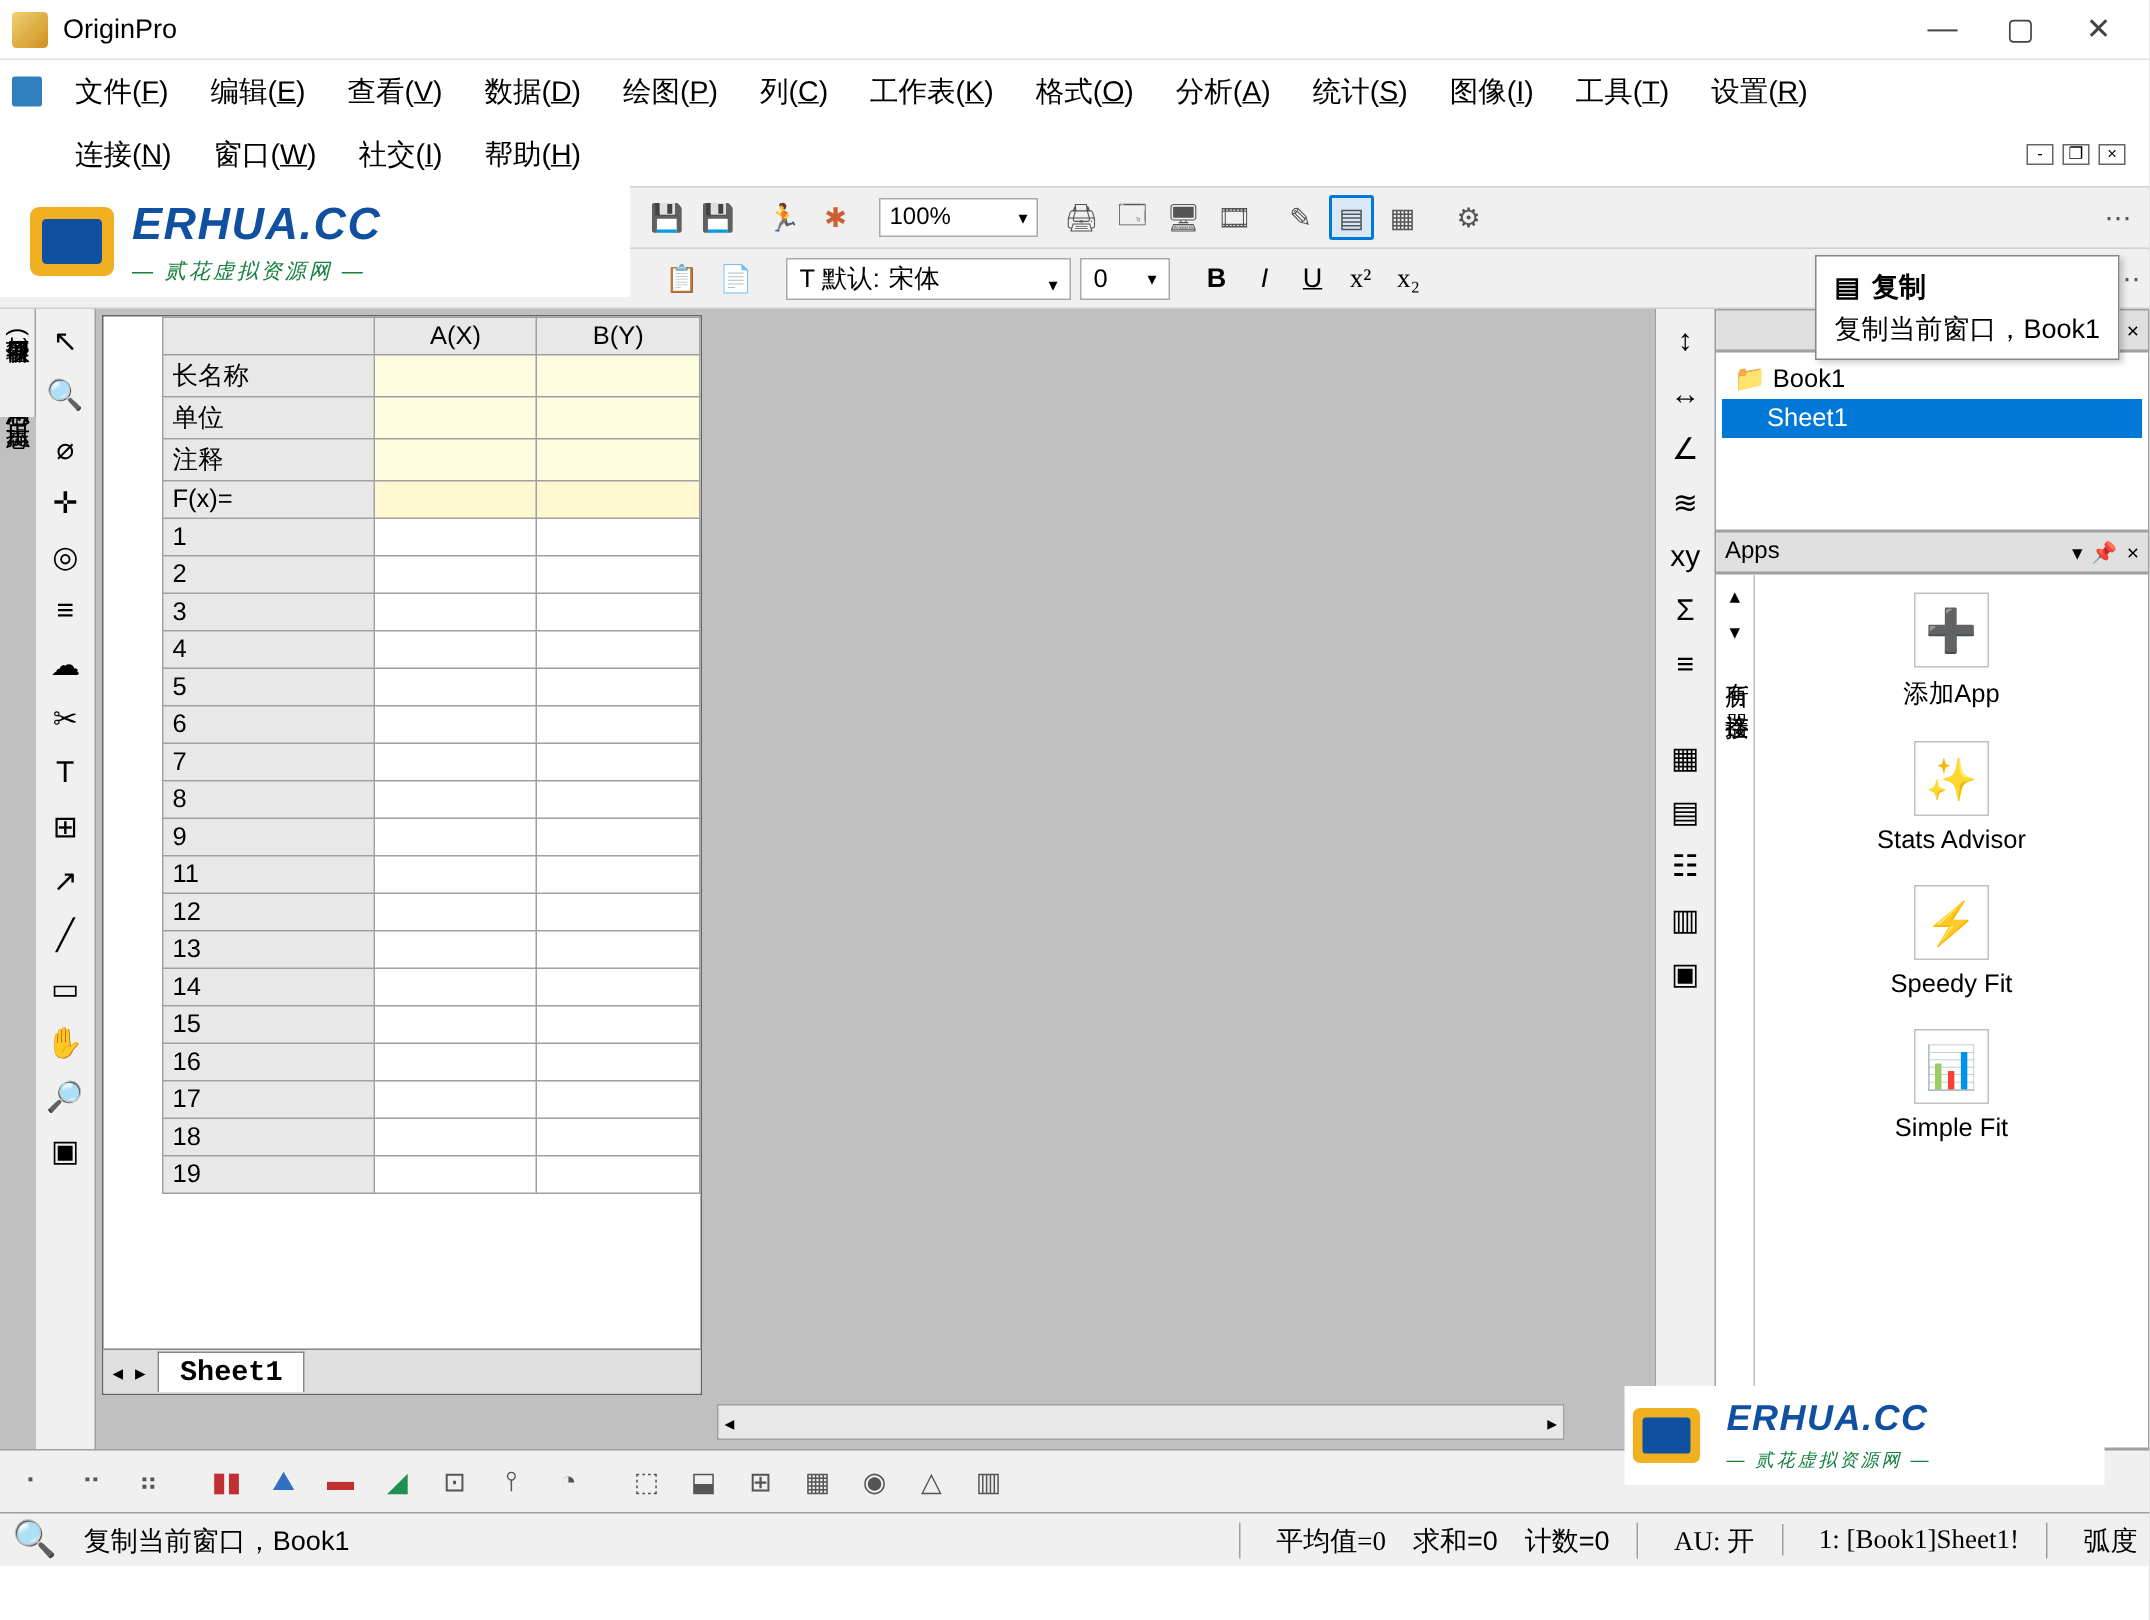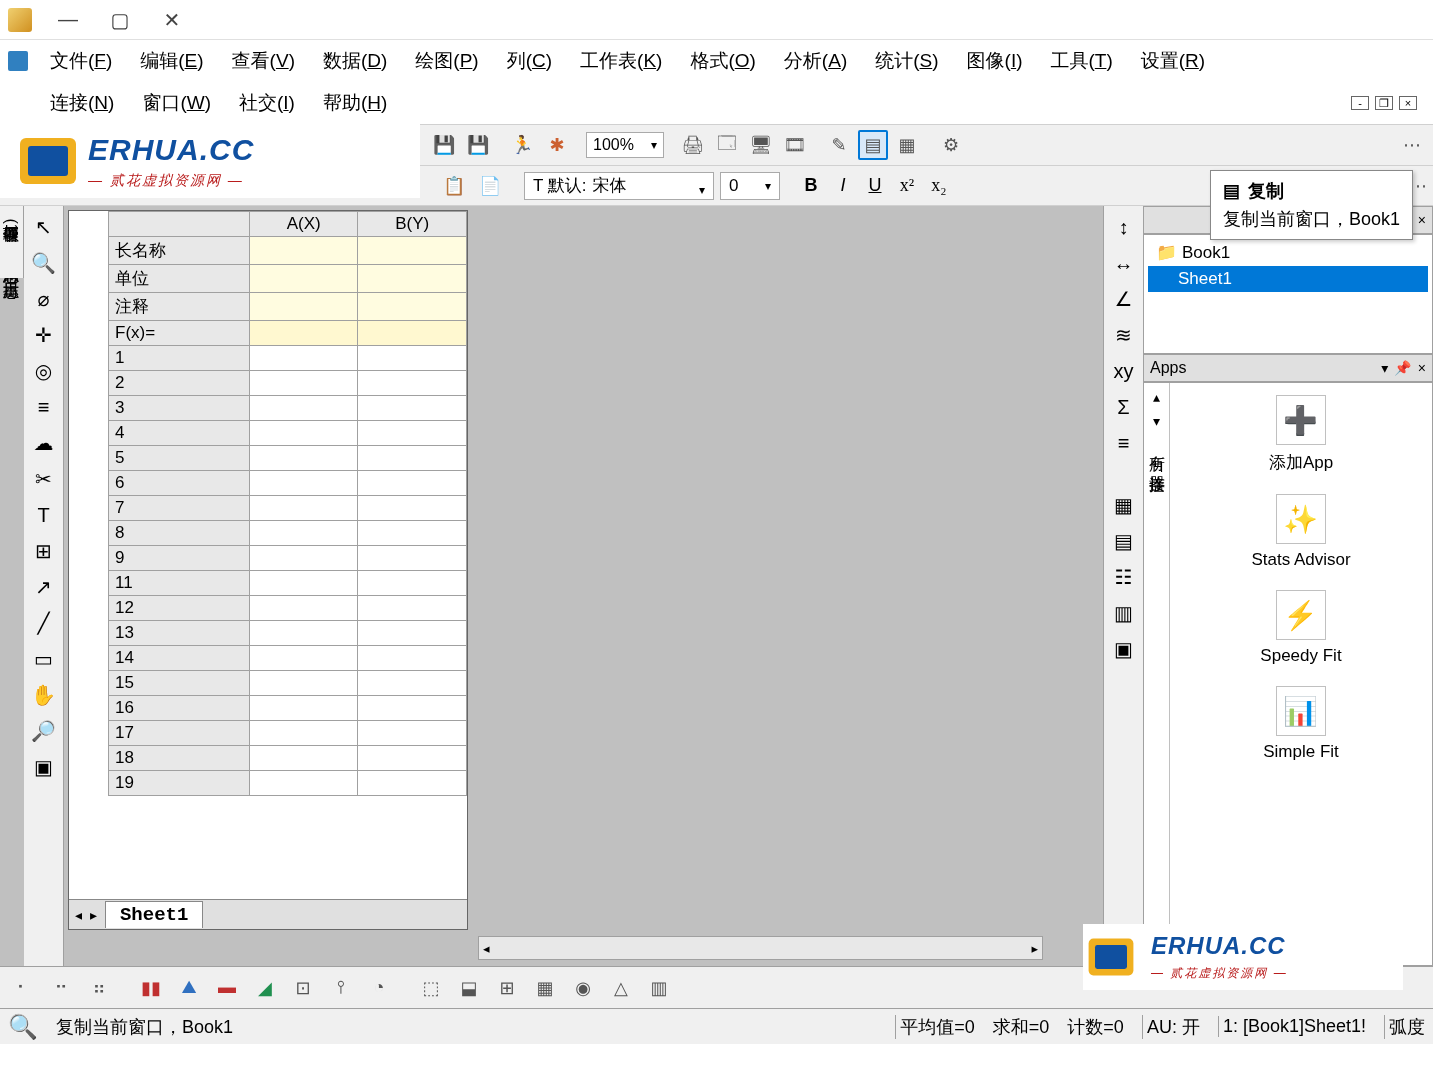--- a/index.html
+++ b/index.html
@@ -11,27 +11,27 @@
 .menubar { display: flex; flex-wrap: wrap; align-items: center; padding: 4px 8px; background: #fff; }
 .menubar .chip { width: 20px; height: 20px; background: #3080c0; margin-right: 8px; border-radius: 2px; }
 .menubar .item { padding: 4px 14px; font-size: 19px; color: #000; cursor: pointer; white-space: nowrap; }
 .menubar .item u { text-decoration: underline; }
 .menubar .mdi { margin-left: auto; display: flex; gap: 6px; padding-right: 8px; }
 .menubar .mdi span { width: 18px; height: 14px; border: 1px solid #666; display: inline-block; font-size: 11px; line-height: 12px; text-align: center; }
 .toolbar { height: 42px; background: #f0f0f0; border-top: 1px solid #d0d0d0; border-bottom: 1px solid #d0d0d0; display: flex; align-items: center; padding: 0 6px; gap: 4px; position: relative; }
 .tbtn { width: 30px; height: 30px; display: flex; align-items: center; justify-content: center; font-size: 18px; color: #555; cursor: pointer; border-radius: 2px; }
 .tbtn.active { border: 2px solid #0078d7; background: #d8e8f8; }
 .tsep { width: 6px; }
-.zoom { width: 78px; height: 26px; background: #fff; border: 1px solid #aaa; font-size: 16px; padding: 2px 6px; display: flex; align-items: center; }
+.zoom { width: 106px; height: 26px; background: #fff; border: 1px solid #aaa; font-size: 16px; padding: 2px 6px; display: flex; align-items: center; }
 .zoom .dd { margin-left: auto; font-size: 12px; }
 .logo1 { position: absolute; left: 0; top: 0; width: 420px; height: 74px; background: #fff; z-index: 5; display: flex; align-items: center; padding-left: 20px; }
 .logo-box { width: 56px; height: 46px; background: #f0b020; border-radius: 6px; position: relative; margin-right: 12px; }
 .logo-box::after { content: ""; position: absolute; inset: 8px; background: #1050a0; border-radius: 3px; }
 .logo-text { font-size: 30px; font-weight: 900; color: #1050a0; font-style: italic; letter-spacing: 1px; }
-.logo-sub { font-size: 14px; color: #b91c1c; font-style: italic; letter-spacing: 2px; margin-top: 5px; }
+.logo-sub { font-size: 14px; color: #15803d; font-style: italic; letter-spacing: 2px; margin-top: 5px; }
 .toolbar2 { height: 40px; background: #f0f0f0; border-bottom: 1px solid #d0d0d0; display: flex; align-items: center; padding-left: 440px; gap: 6px; }
 .font-sel { width: 190px; height: 28px; background: #fff; border: 1px solid #aaa; font-size: 17px; padding: 2px 8px; display: flex; align-items: flex-end; }
 .size-sel { width: 60px; height: 28px; background: #fff; border: 1px solid #aaa; font-size: 17px; padding: 2px 8px; display: flex; align-items: center; }
 .fmt { width: 26px; height: 26px; display: flex; align-items: center; justify-content: center; font-size: 18px; font-family: "Times New Roman"; }
 .main { display: flex; height: 760px; background: #c0c0c0; position: relative; }
 .side-tab { width: 24px; background: #f0f0f0; border-right: 1px solid #a0a0a0; writing-mode: vertical-rl; text-align: center; padding: 8px 2px; font-size: 16px; cursor: pointer; }
 .vtool { width: 40px; background: #f0f0f0; border-right: 1px solid #a0a0a0; display: flex; flex-direction: column; align-items: center; padding: 6px 0; gap: 6px; }
 .vbtn { width: 30px; height: 30px; display: flex; align-items: center; justify-content: center; font-size: 20px; cursor: pointer; }
 .sheet { background: #fff; border: 1px solid #666; margin: 4px; width: 400px; height: 720px; display: flex; flex-direction: column; }
 .grid { flex: 1; overflow: hidden; padding-left: 39px; }
@@ -55,28 +55,29 @@
 .apps-side { width: 26px; border-right: 1px solid #c0c0c0; display: flex; flex-direction: column; align-items: center; padding: 6px 0; gap: 8px; font-size: 14px; }
 .apps-side .vert { writing-mode: vertical-rl; padding: 6px 2px; font-size: 16px; }
 .apps-grid { flex: 1; display: flex; flex-direction: column; align-items: center; padding: 12px 6px; gap: 20px; overflow: hidden; }
 .app-item { display: flex; flex-direction: column; align-items: center; font-size: 17px; text-align: center; }
 .app-icon { width: 50px; height: 50px; border: 1px solid #c0c0c0; margin-bottom: 6px; display: flex; align-items: center; justify-content: center; font-size: 28px; }
 .tooltip { position: absolute; right: 20px; top: 170px; background: #fff; border: 1px solid #888; padding: 8px 12px; font-size: 18px; z-index: 20; box-shadow: 2px 2px 4px rgba(0,0,0,.2); }
 .tooltip .tt-title { font-weight: bold; margin-bottom: 4px; display: flex; align-items: center; gap: 8px; }
 .logo2 { position: absolute; right: 30px; bottom: 90px; width: 320px; height: 66px; background: #fff; z-index: 15; display: flex; align-items: center; }
 .bottom-tool { height: 42px; background: #f0f0f0; border-top: 1px solid #a0a0a0; display: flex; align-items: center; padding: 0 8px; gap: 8px; }
 .status { height: 36px; background: #f0f0f0; border-top: 1px solid #a0a0a0; display: flex; align-items: center; padding: 0 8px; font-size: 18px; gap: 18px; }
-.status .seg { border-left: 1px solid #a0a0a0; padding-left: 4px; }
+.status .seg { border-left: 1px solid #a0a0a0; padding-left: 24px; font-family: Liberation Serif, serif; }
 .hscroll { height: 24px; background: #e8e8e8; border: 1px solid #a0a0a0; display: flex; align-items: center; justify-content: space-between; padding: 0 4px; font-size: 13px; margin-top: 2px; }
 </style>
 </head>
 <body>
 
 <div class="titlebar">
   <div class="icon"></div>
+  <div class="title">OriginPro</div>
   <div class="winbtn">—</div>
   <div class="winbtn">▢</div>
   <div class="winbtn">✕</div>
 </div>
 
 <div class="menubar">
   <div class="chip"></div>
   <div id="menu1" style="display: contents;"><div class="item">文件(<u>F</u>)</div><div class="item">编辑(<u>E</u>)</div><div class="item">查看(<u>V</u>)</div><div class="item">数据(<u>D</u>)</div><div class="item">绘图(<u>P</u>)</div><div class="item">列(<u>C</u>)</div><div class="item">工作表(<u>K</u>)</div><div class="item">格式(<u>O</u>)</div><div class="item">分析(<u>A</u>)</div><div class="item">统计(<u>S</u>)</div><div class="item">图像(<u>I</u>)</div><div class="item">工具(<u>T</u>)</div><div class="item">设置(<u>R</u>)</div></div>
 </div>
 

